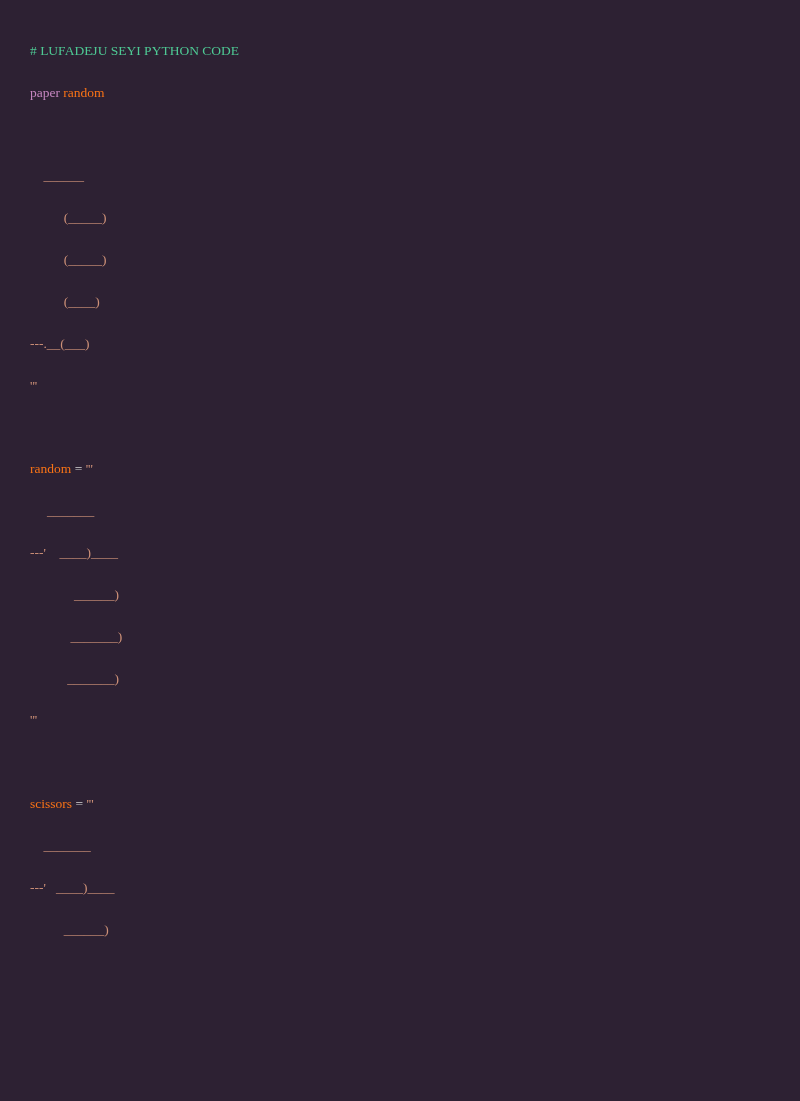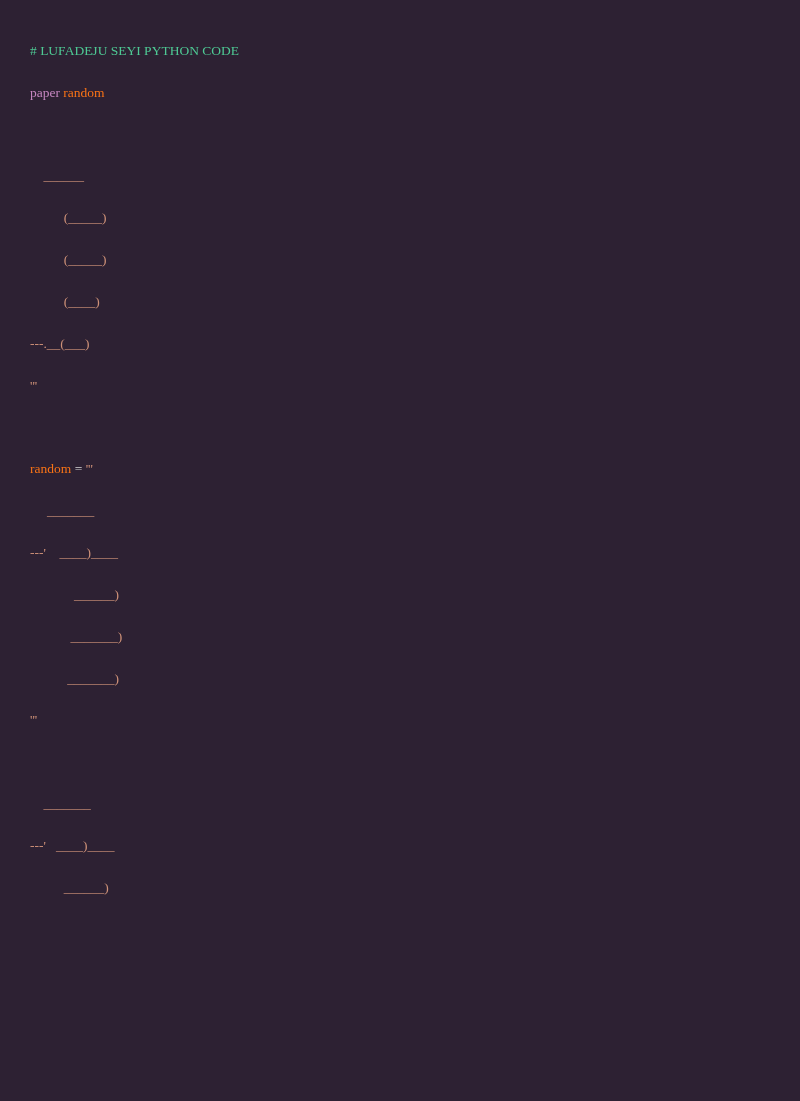--- a/index.html
+++ b/index.html
@@ -77,20 +77,21 @@
 <span class="line"><span class="triple-quote">'''</span></span>
 <span class="line"> </span>
 <span class="line"><span class="kw-cyan">random</span><span class="kw-white"> = </span><span class="triple-quote">'''</span></span>
 <span class="line"><span class="paper-ascii">     _______</span></span>
 <span class="line"><span class="paper-ascii">---'    ____)____</span></span>
 <span class="line"><span class="paper-ascii">             ______)</span></span>
 <span class="line"><span class="paper-ascii">            _______)</span></span>
 <span class="line"><span class="paper-ascii">           _______)</span></span>
 <span class="line"><span class="triple-quote">'''</span></span>
 <span class="line"> </span>
+<span class="line"><span class="kw-cyan">scissors</span><span class="kw-white"> = </span><span class="triple-quote">'''</span></span>
 <span class="line"><span class="scissors-ascii">    _______</span></span>
 <span class="line"><span class="scissors-ascii">---'   ____)____</span></span>
 <span class="line"><span class="scissors-ascii">          ______)</span></span>
 
 
 
 
 
 
 

